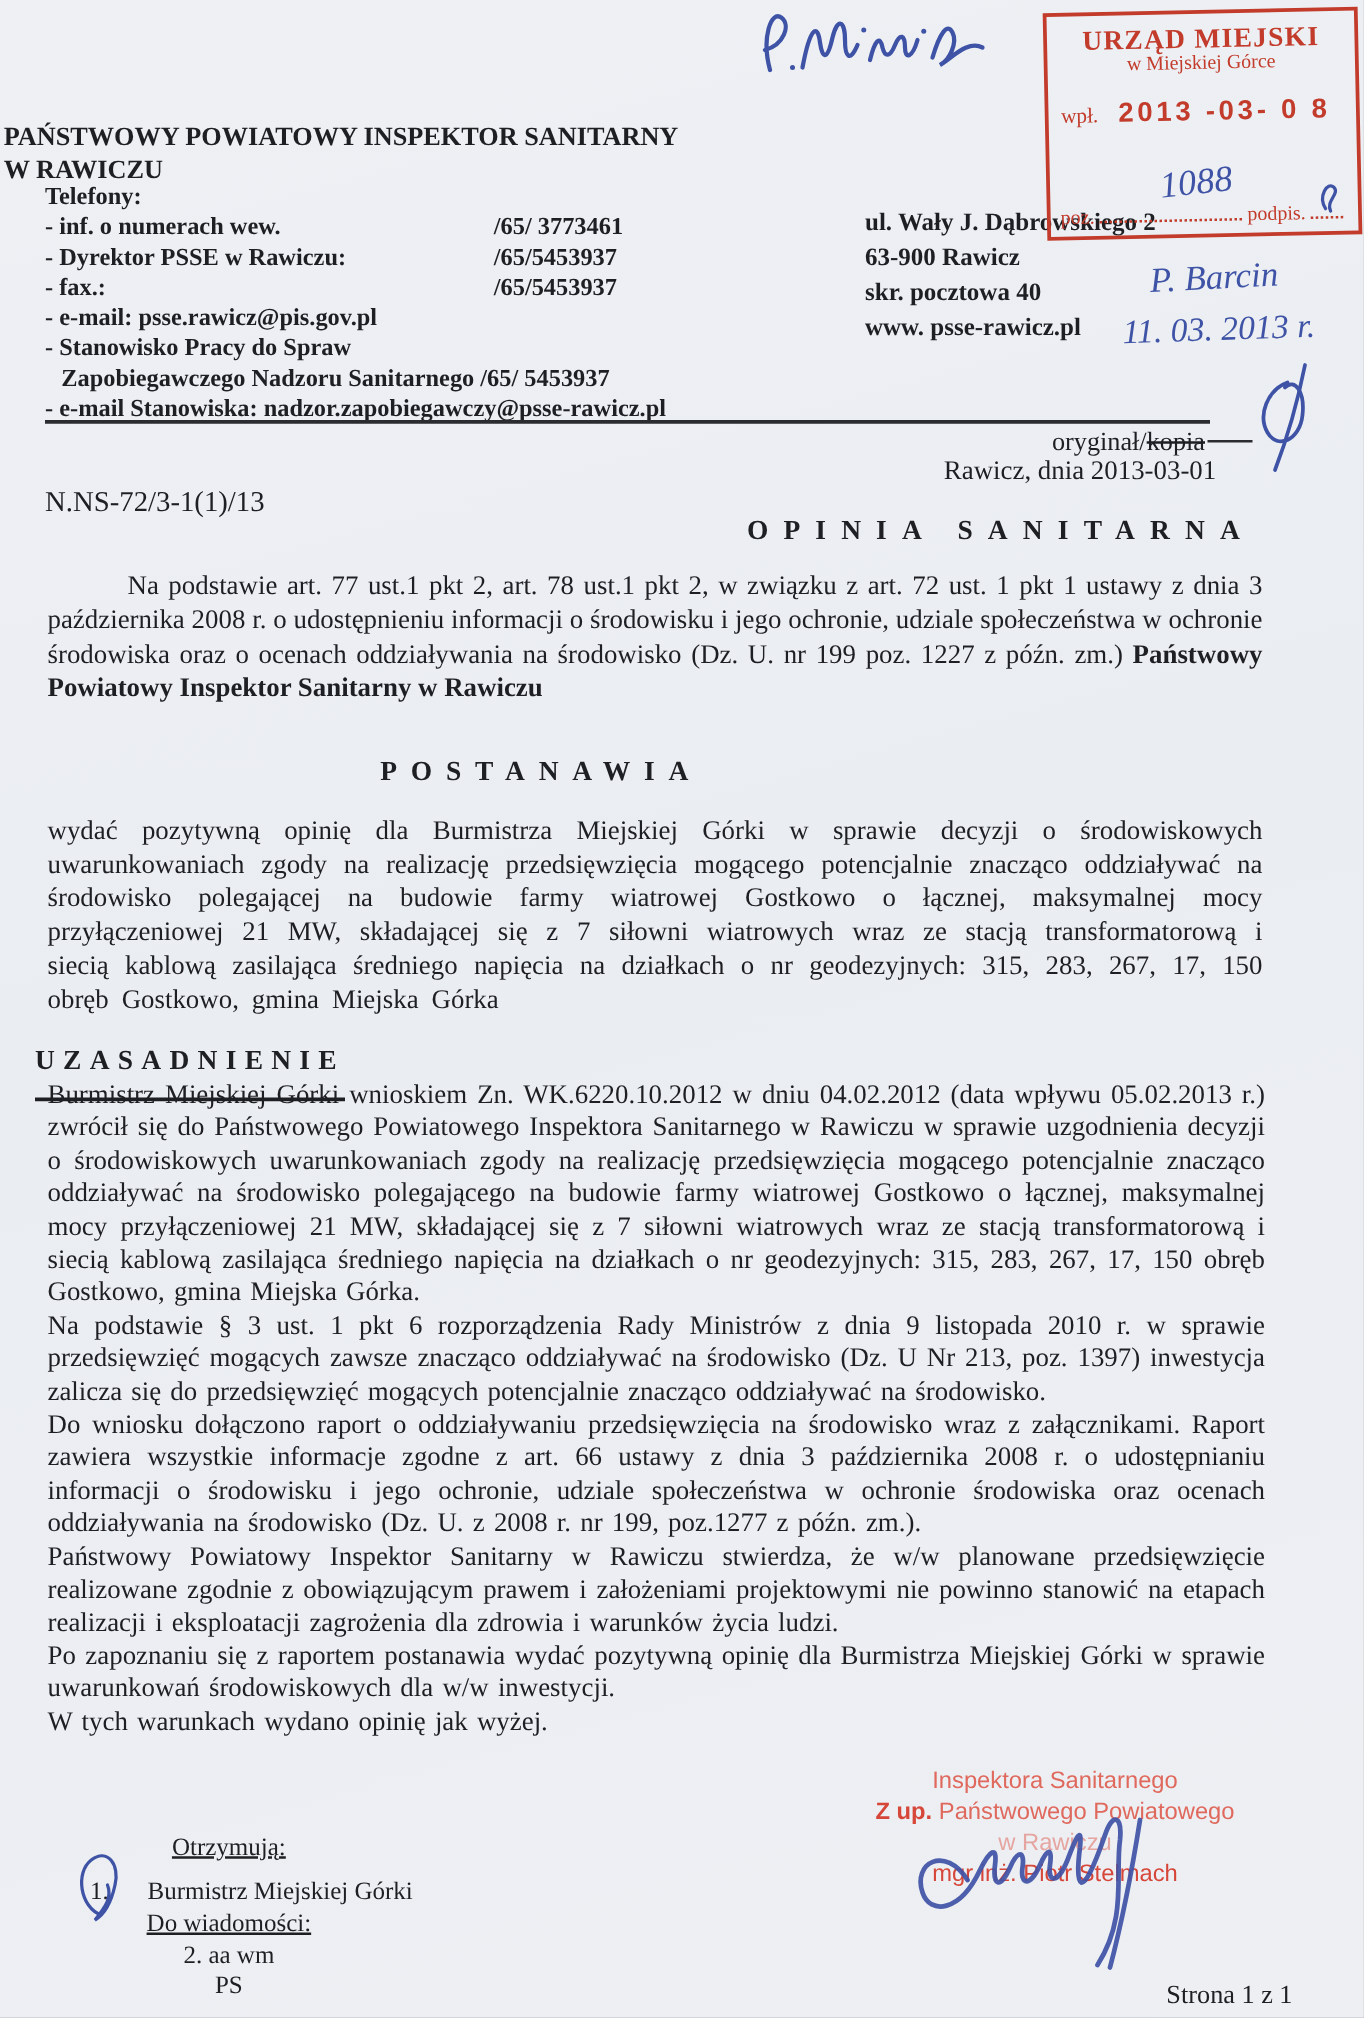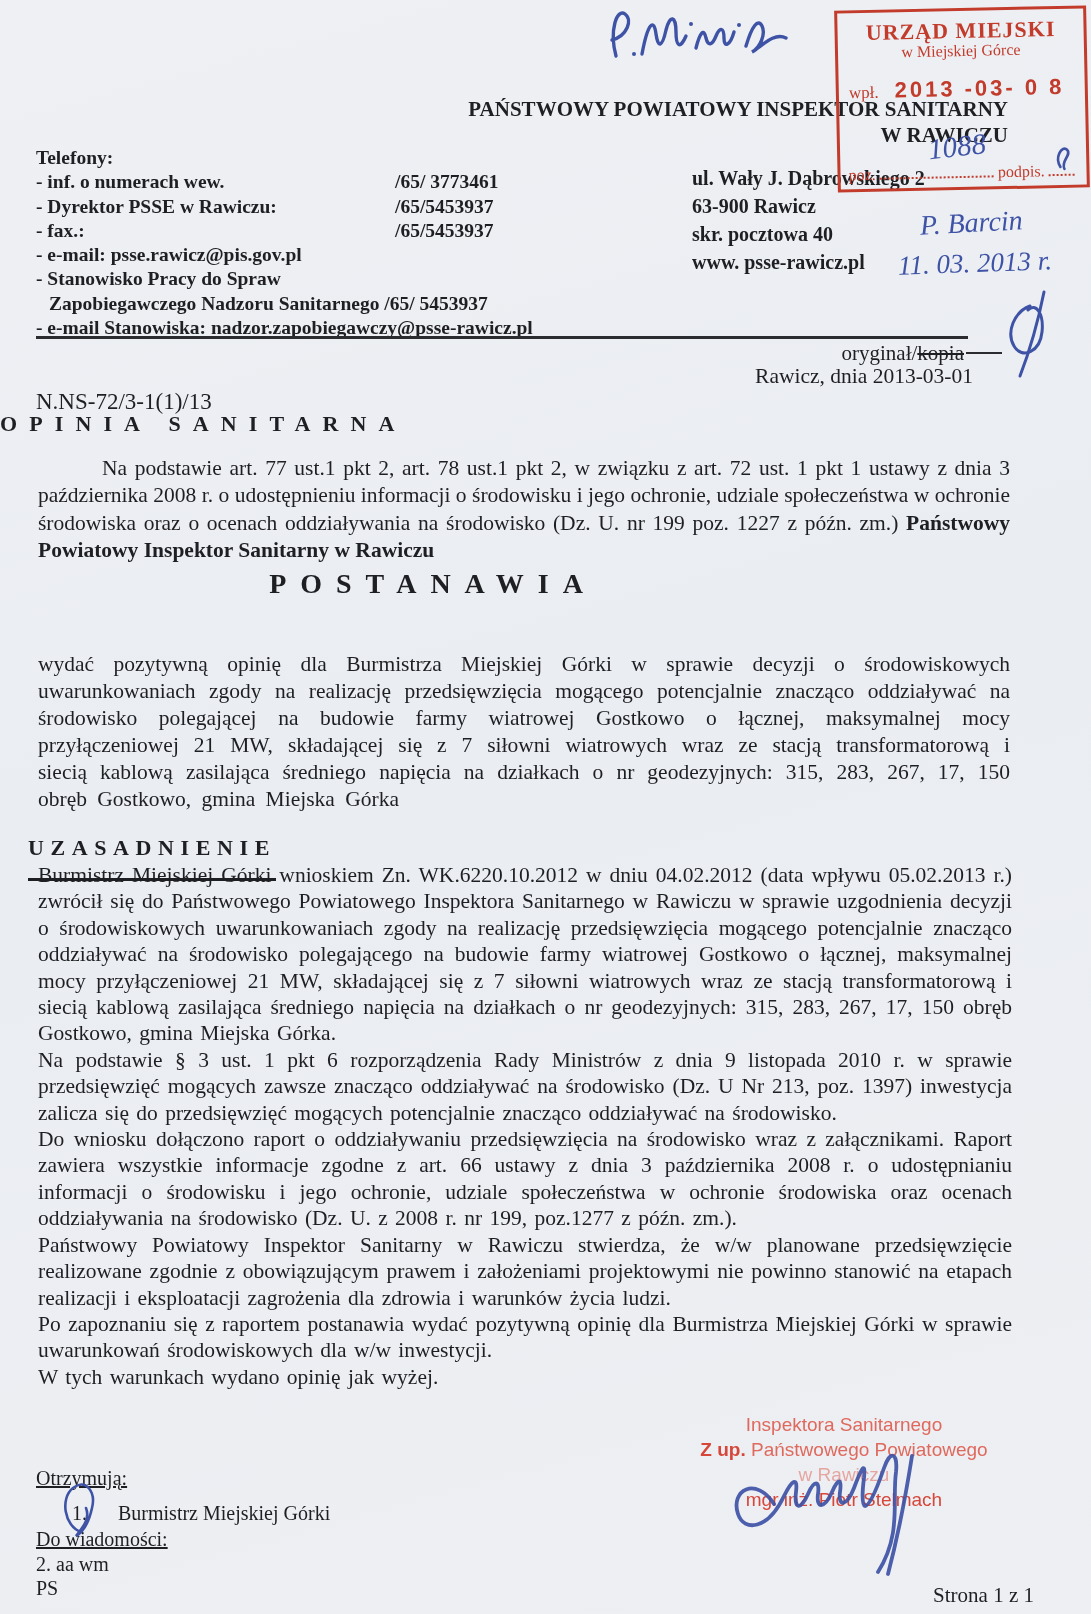--- a/index.html
+++ b/index.html
@@ -2,21 +2,21 @@
 <html lang="pl"><head>
 <meta charset="utf-8">
 <style>
   html,body { margin:0; padding:0; background:#c9ccd2; }
   .page {
     position:relative; width:1091px; height:1614px; margin:0 auto;
     background:linear-gradient(165deg,#eef0f4 0%,#eaedf1 45%,#edeff3 100%);
     font-family:"Liberation Serif", serif; color:#1e1f23; overflow:hidden;
   }
   
-  .doc-title { position:absolute; top:96px; left:16px; width:992px; text-align:right;
+  .doc-title { position:absolute; top:96px; left:3px; width:992px; text-align:left;
     font-weight:bold; font-size:21px; line-height:26px; }
   .contact { position:absolute; left:36px; top:146px; width:640px;
     font-weight:bold; font-size:19.5px; line-height:24.3px; }
   .contact .row { position:relative; }
   .contact .val { position:absolute; left:359px; }
   .contact .cont { padding-left:13px; }
   .u { }
   .address { position:absolute; left:692px; top:164px; font-weight:bold;
     font-size:20px; line-height:28px; }
   
@@ -42,41 +42,41 @@
   .topsig { position:absolute; left:602px; top:2px; }
   .checkmark { position:absolute; left:998px; top:288px; }
   
   .rule { position:absolute; left:36px; top:336px; width:932px; border-top:3px solid #2b2c30; }
   .orig { position:absolute; top:341px; left:0; width:1002px; text-align:right; font-size:21px; }
   .strike { text-decoration:line-through; text-decoration-thickness:2px; }
   .strike-ext { display:inline-block; width:36px; height:2px; background:#2b2c30;
     vertical-align:middle; margin:0 0 4px 2px; }
   .place-date { position:absolute; top:364px; left:0; width:973px; text-align:right; font-size:21.5px; }
   .ref { position:absolute; left:36px; top:389px; font-size:23px; }
-  .opinia { position:absolute; top:411px; left:0; width:992px; text-align:left;
-    font-weight:bold; font-size:22px; letter-spacing:0.55em; }
+  .opinia { position:absolute; top:411px; left:0; width:992px; text-align:right;
+    font-weight:bold; font-size:22px; letter-spacing:0.55em;padding-left:12px; }
   .intro { position:absolute; left:38px; top:455px; width:972px; font-size:21.5px;
     line-height:27.4px; text-align:justify; text-indent:64px; }
-  .post-h { position:absolute; top:568px; left:0; width:866px; text-align:center;
-    font-weight:bold; font-size:28px; letter-spacing:0.5em; }
+  .post-h { position:absolute; top:604px; left:0; width:866px; text-align:center;
+    font-weight:bold; font-size:22px; letter-spacing:0.5em; }
   .post-body { position:absolute; left:38px; top:651px; width:972px; font-size:21.5px;
     line-height:26.9px; text-align:justify; word-spacing:5px; }
   .uzas-h { position:absolute; left:28px; top:835px; font-weight:bold; font-size:22px;
     letter-spacing:0.3em; border-bottom:3px solid #1e1f23; padding-bottom:17px; }
   .uzas-body { position:absolute; left:38px; top:862px; width:974px; font-size:21.5px;
     line-height:26.4px; text-align:justify; word-spacing:2px; }
   .uzas-body p { margin:0; }
   
   .sig-stamp { position:absolute; left:688px; top:1412px; width:312px; text-align:center;
     font-family:"Liberation Sans", sans-serif; font-size:19px; line-height:25px; color:#e0695d; }
   .sig-stamp .strong { color:#d6473a; font-weight:bold; }
   .sig-stamp .faded { opacity:.55; }
   .bigsig { position:absolute; left:712px; top:1438px; }
   
-  .footer { position:absolute; left:36px; top:1466px; font-size:20px; line-height:24px; }
+  .footer { position:absolute; left:36px; top:1466px; font-size:20px; line-height:24px;text-align:center; }
   .footer .head { text-decoration:underline; display:inline-block; }
   .recip { margin:11px 0 2px 36px; }
   .recip .name { margin-left:26px; }
   .cc-line { margin-top:1px; }
   .loopmark { position:absolute; left:54px; top:1480px; }
   .pagenum { position:absolute; top:1583px; left:0; width:1034px; text-align:right; font-size:21px; }
 </style>
 </head>
 <body>
 

